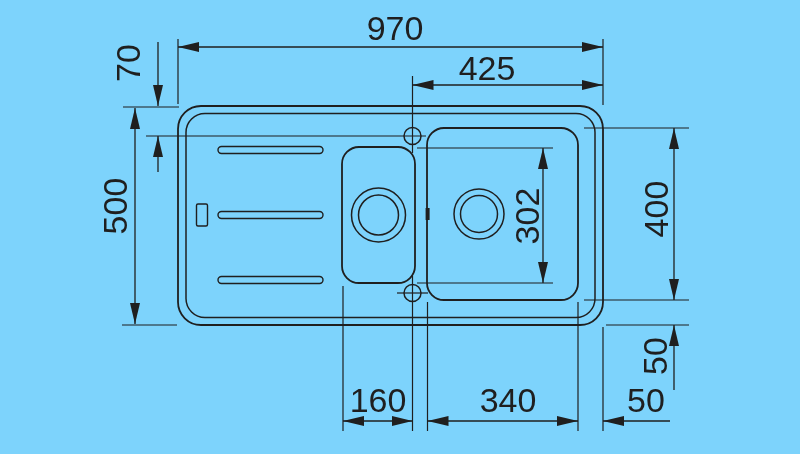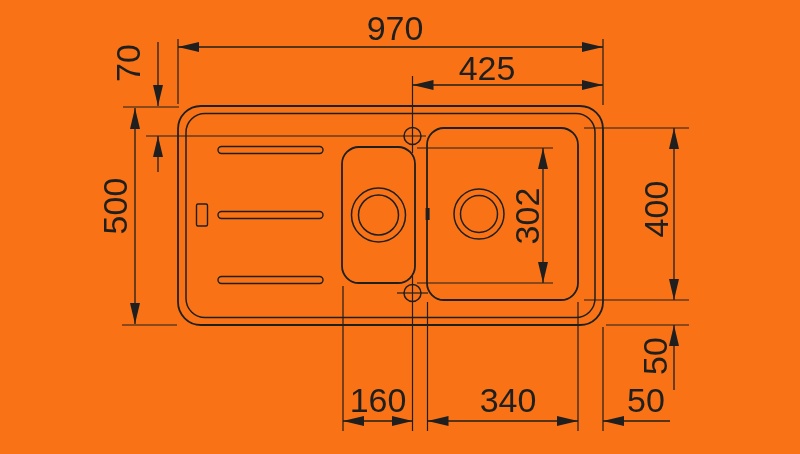--- a/index.html
+++ b/index.html
@@ -4,21 +4,21 @@
 <style>
   html, body {
     margin: 0;
     padding: 0;
     background: #ffffff;
     font-family: "Liberation Sans", sans-serif;
   }
   .stage {
     width: 800px;
     height: 454px;
-    background: #f97316;
+    background: #7dd3fc;
     position: relative;
     overflow: hidden;
   }
   svg { display: block; }
   .outline  { fill: none; stroke: #1f1f1f; stroke-width: 1.8; }
   .rimline  { fill: none; stroke: #1f1f1f; stroke-width: 1.5; }
   .thinline { fill: none; stroke: #1f1f1f; stroke-width: 1.4; }
   .dimline  { fill: none; stroke: #1f1f1f; stroke-width: 1.3; }
   .extline  { fill: none; stroke: #1f1f1f; stroke-width: 1.2; }
   .dimtext  {

